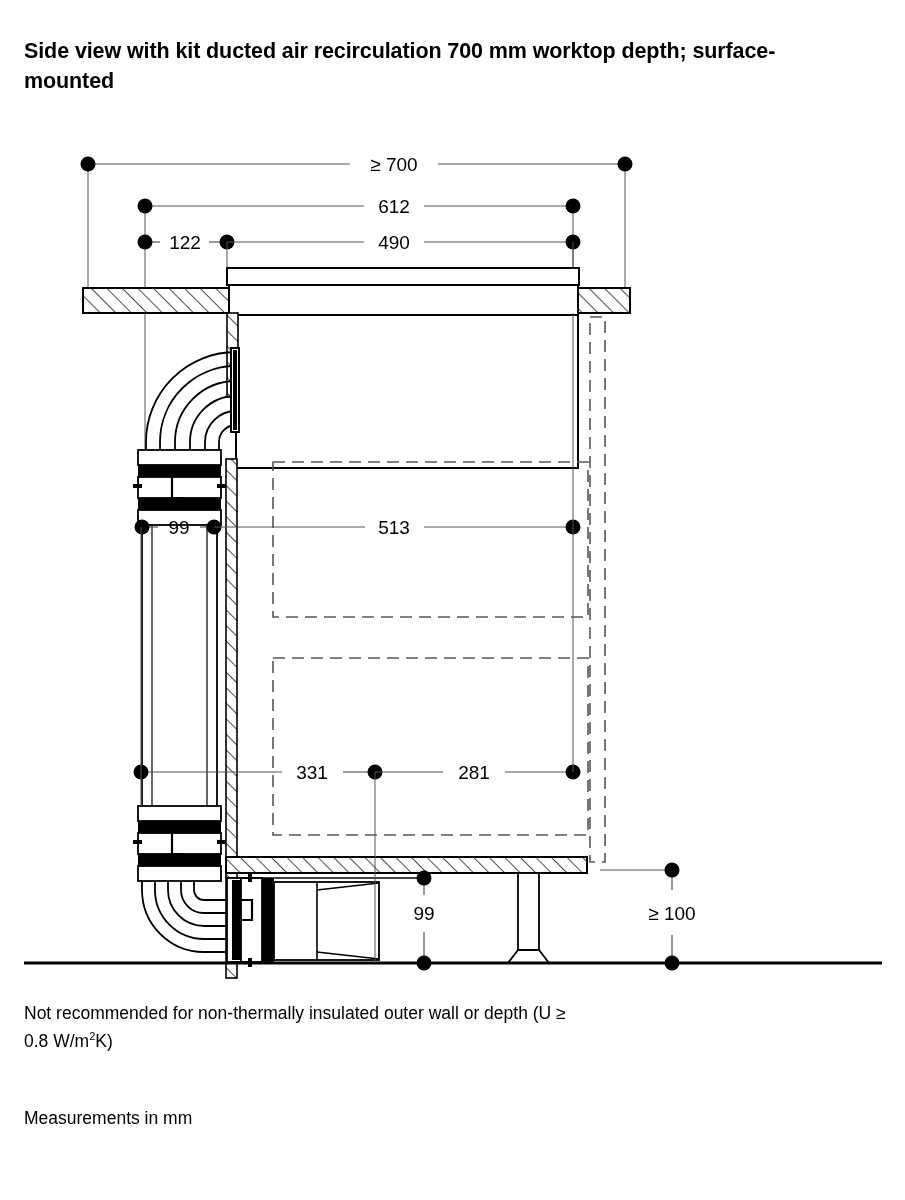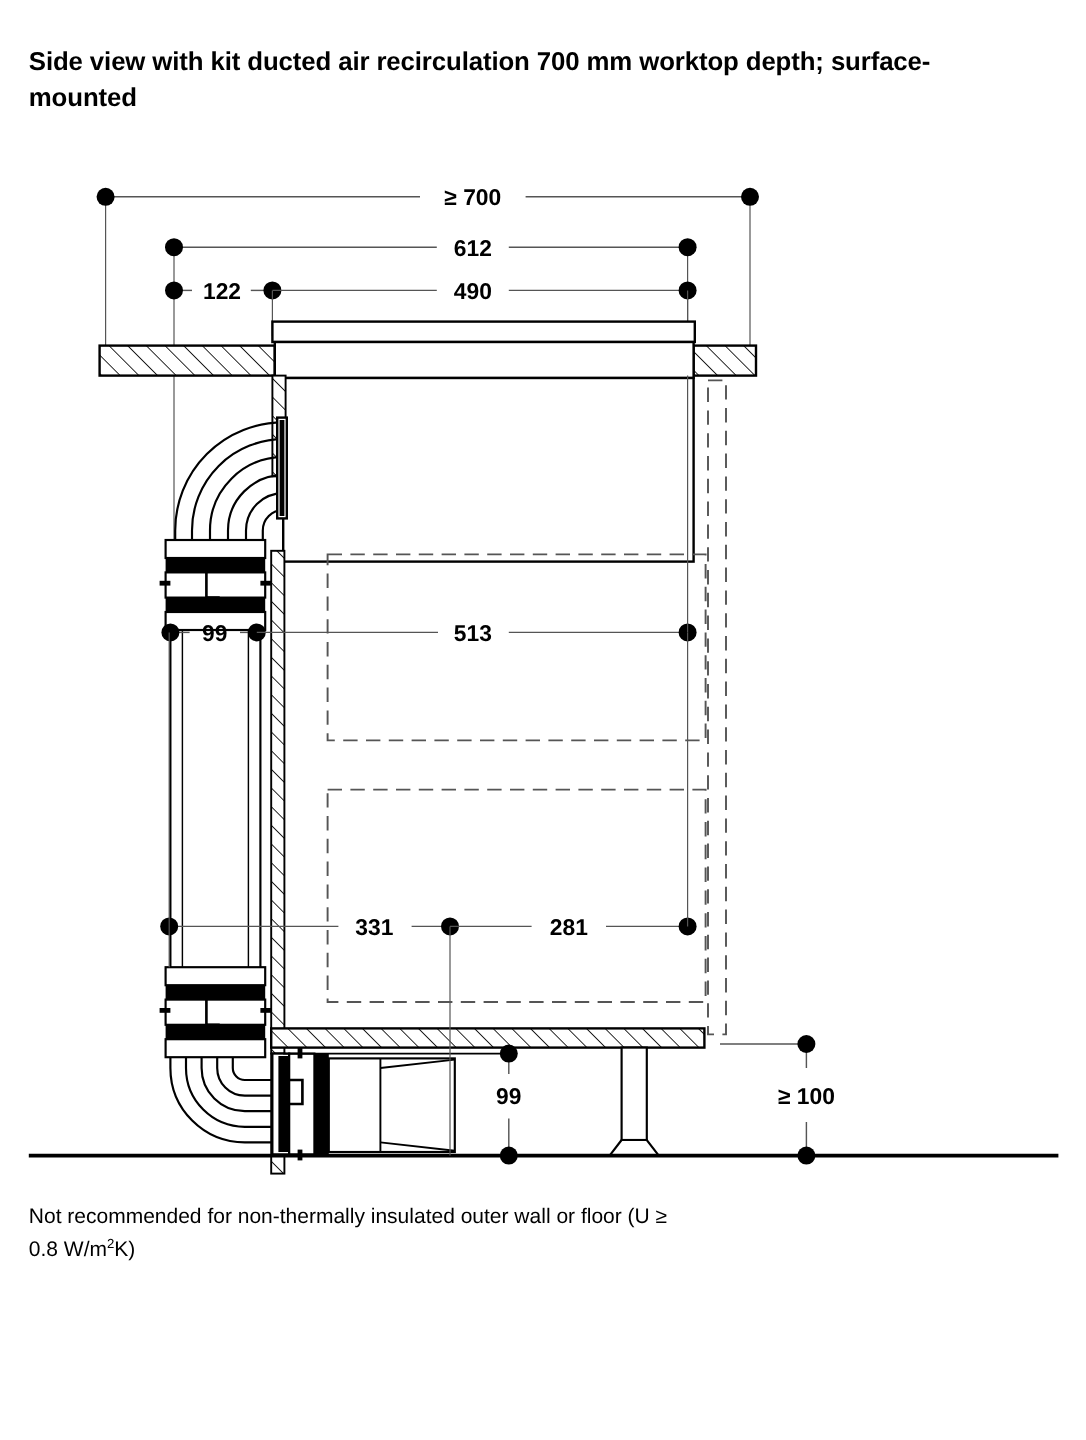--- a/index.html
+++ b/index.html
@@ -29,21 +29,21 @@
     font-weight:normal;
   }
   .note sup{font-size:11px;vertical-align:super;line-height:0;}
   .measure{
     position:absolute;
     left:24px;top:1105px;
     font-size:17.5px;
     line-height:26px;
   }
   #drawing{
-    position:absolute;left:0;top:120px;width:905px;height:870px;font-weight:bold;
+    position:absolute;left:0;top:120px;width:905px;height:870px;
   }
   svg{display:block;}
   text{font-family:"Liberation Sans","DejaVu Sans",sans-serif;}
 </style>
 </head>
 <body>
 
 <div id="page">
 
   <div class="title">Side view with kit ducted air recirculation 700 mm worktop depth; surface-mounted</div>
@@ -297,18 +297,19 @@
           <circle cx="672" cy="750" r="7.5" fill="#000"></circle>
           <circle cx="672" cy="843" r="7.5" fill="#000"></circle>
           <text x="672" y="800" font-size="19" text-anchor="middle" fill="#000">≥ 100</text>
         </g>
       </g>
 
     </svg>
   </div>
 
   <div class="note">
-    <span>Not recommended for non-thermally insulated outer wall or floor (U ≥</span><br>
+    <span>Not recommended for non-thermally insulated outer wall or depth (U ≥</span><br>
     <span>0.8 W/m</span><sup>2</sup><span>K)</span>
   </div>
 
+  <div class="measure">Measurements in mm</div>
 
 </div>
 
 </body></html>

